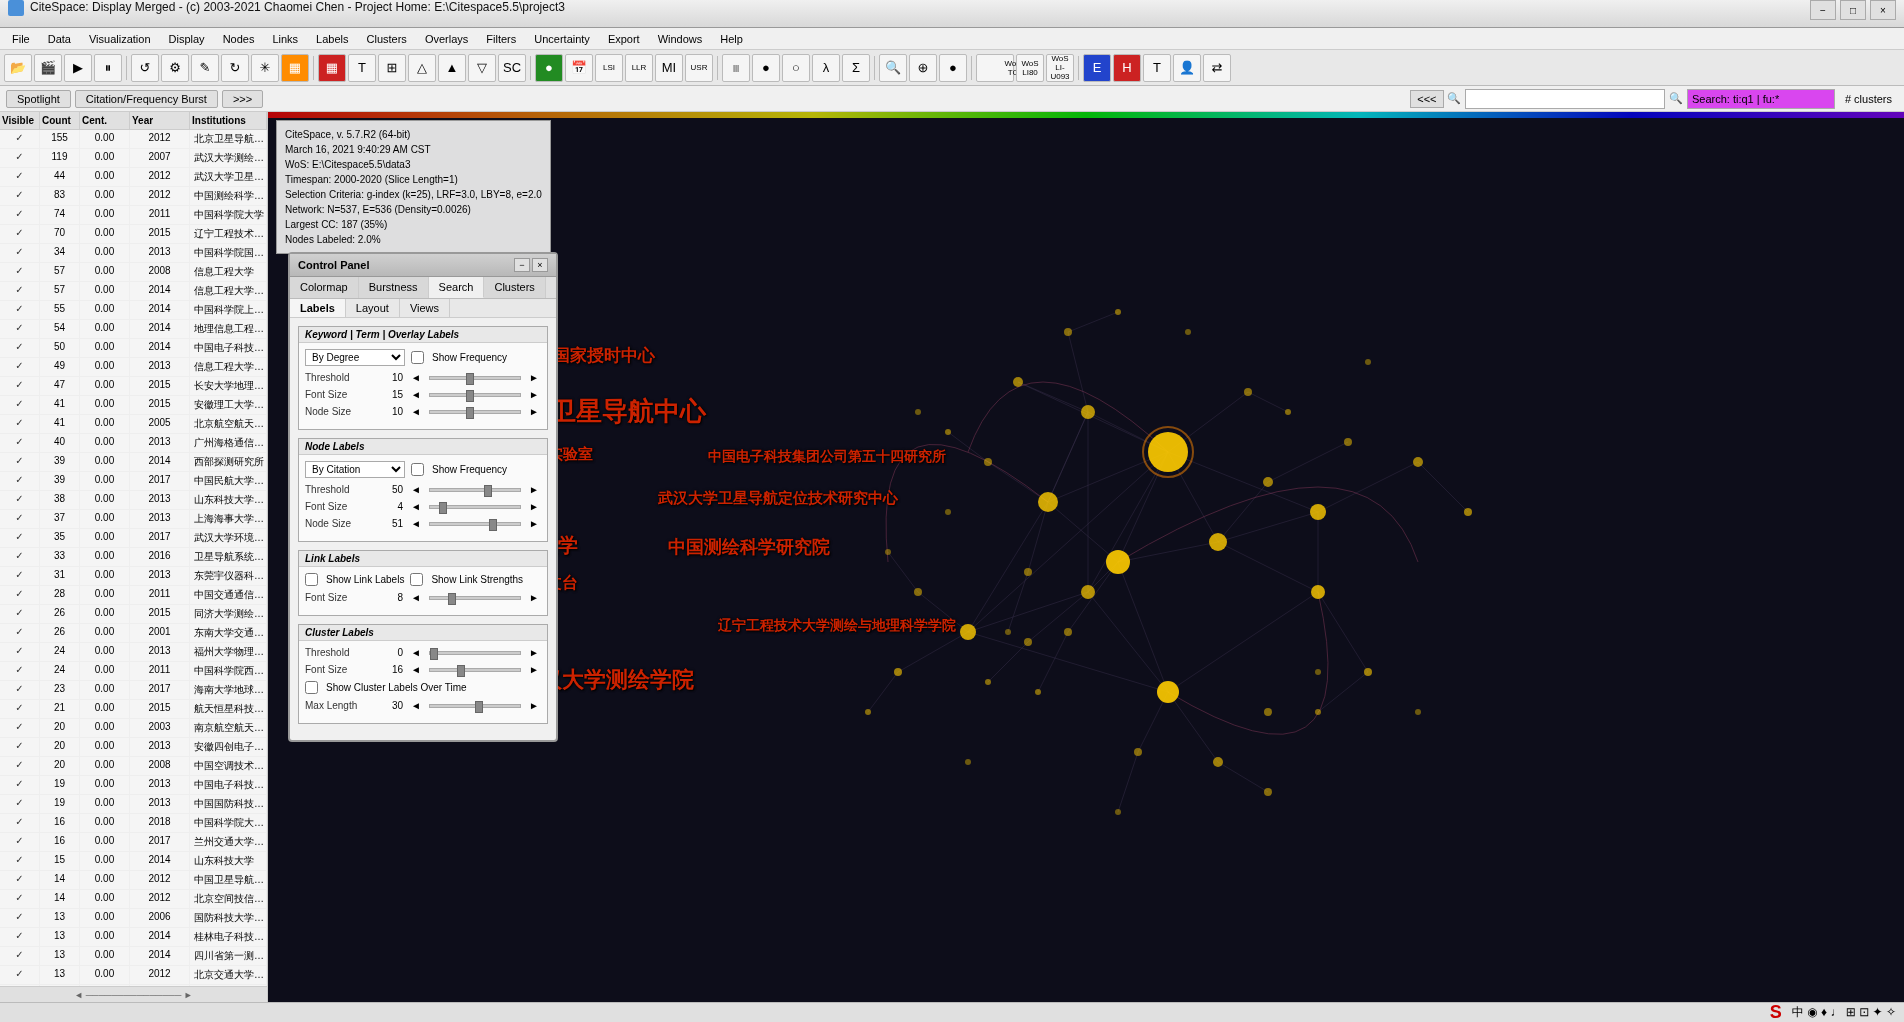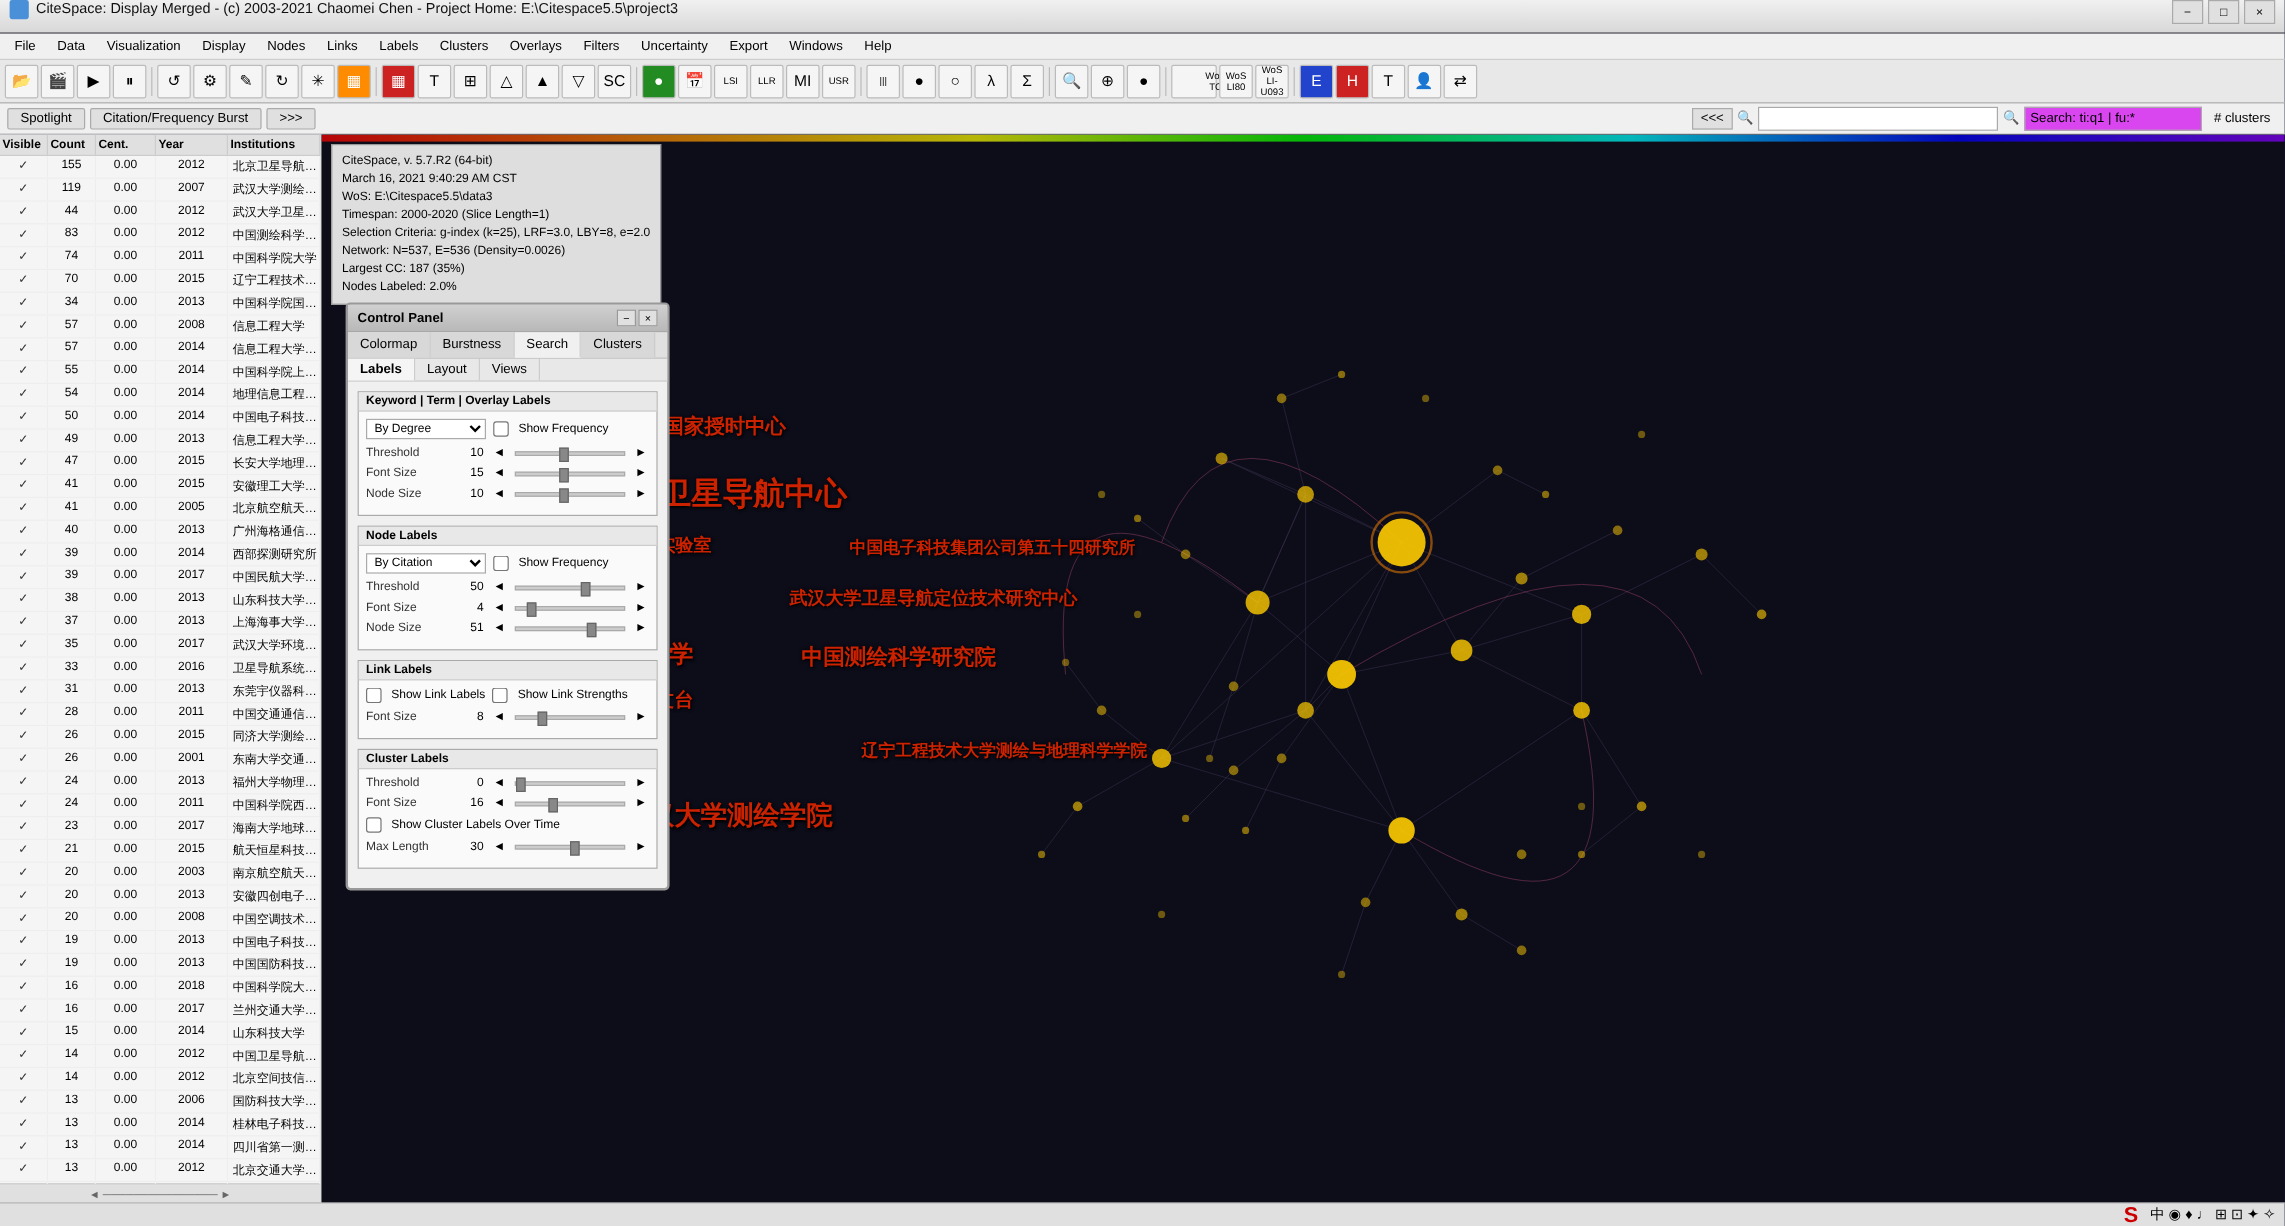--- a/index.html
+++ b/index.html
@@ -227,20 +227,21 @@
       border: 1px solid #aaa;
       margin-bottom: 8px;
       background: #fafafa;
     }
     .cp-section-title {
       background: #e8e8e8;
       padding: 2px 6px;
       font-size: 10px;
       font-weight: bold;
       border-bottom: 1px solid #ccc;
+      font-style: italic;
     }
     .cp-section-body { padding: 6px; }
 
     .cp-row {
       display: flex;
       align-items: center;
       margin-bottom: 6px;
       gap: 6px;
     }
     .cp-label { min-width: 70px; font-size: 10px; color: #333; }

